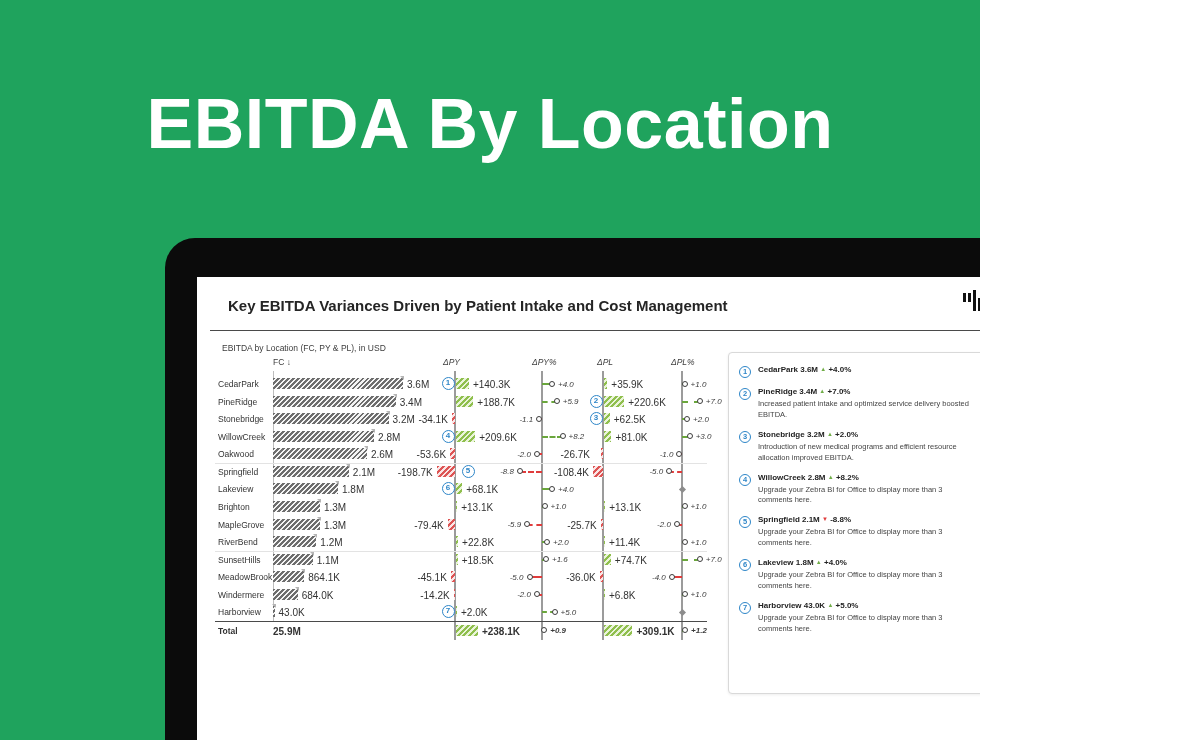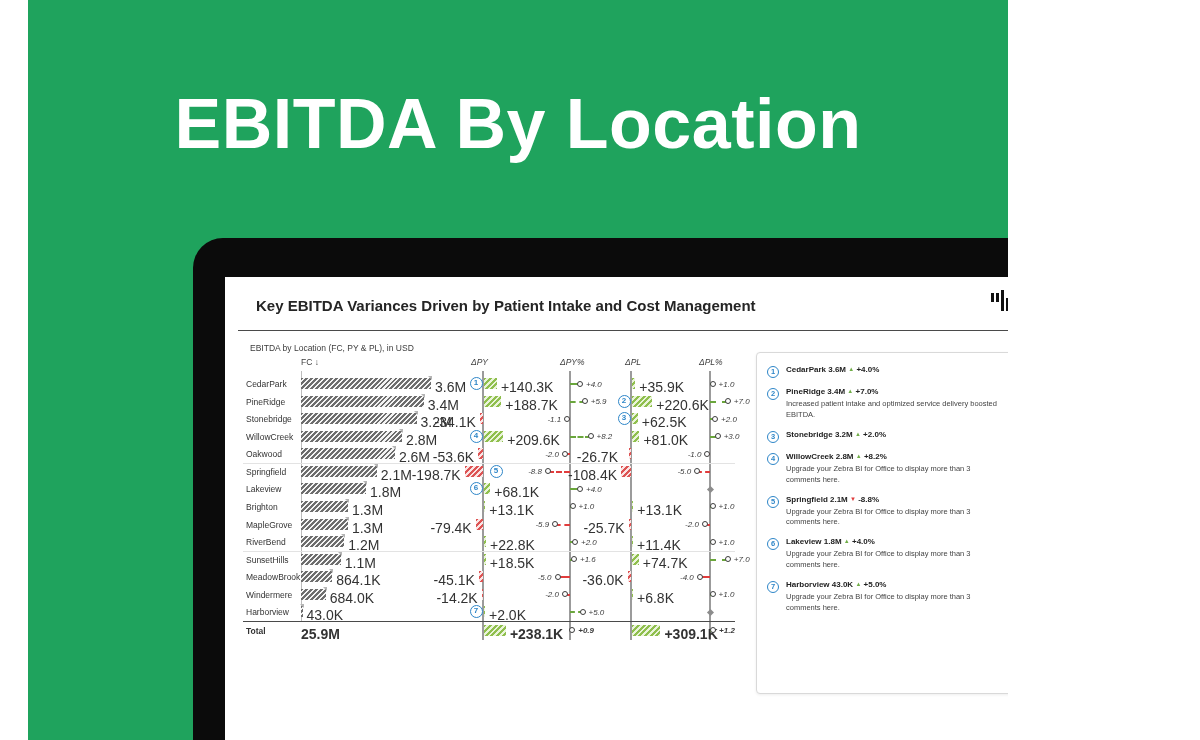--- a/index.html
+++ b/index.html
@@ -1,17 +1,17 @@
 <!DOCTYPE html>
 <html><head>
 <meta charset="utf-8">
 <style>
   html,body{margin:0;padding:0;}
   .page{position:relative;width:980px;height:740px;background:#1fa35d;overflow:hidden;
-        font-family:"Liberation Sans",sans-serif;margin-left:28px;}
+        font-family:"Liberation Sans",sans-serif;}
   .hero-title{position:absolute;top:84px;left:0;width:100%;margin:0;text-align:center;
         color:#ffffff;font-size:70px;font-weight:700;letter-spacing:0.5px;}
   .laptop{position:absolute;left:165px;top:238px;width:877px;height:502px;background:#0b0b0b;
         border-radius:30px 30px 0 0;}
   .screen{position:absolute;left:32px;top:39px;width:806px;height:463px;background:#ffffff;overflow:hidden;}
   .report-title{position:absolute;left:31px;top:20px;font-size:15px;font-weight:700;color:#252525;}
   .title-rule{position:absolute;left:13px;top:53px;width:780px;height:1px;background:#4a4a4a;}
   .logo{position:absolute;left:766px;top:13px;width:26px;height:23px;}
   .logo i{position:absolute;background:#111111;}
 
@@ -26,21 +26,21 @@
 
   .row{position:absolute;left:0;width:530px;height:17.57px;}
   .row-label{position:absolute;left:21px;top:4px;font-size:8.5px;color:#333333;white-space:nowrap;}
   .fc-bar{position:absolute;top:3px;height:11px;
         background:repeating-linear-gradient(135deg,#6d6d6d 0 2px,#f4f4f4 2px 3.5px);}
   .fc-marker{position:absolute;top:1px;width:0;height:0;border-top:4px solid #b5b5b5;
         border-left:4px solid transparent;}
   .vbar{position:absolute;top:3px;height:11px;}
   .vbar.pos{background:repeating-linear-gradient(135deg,#8fbf4d 0 2px,#eaf4da 2px 4px);}
   .vbar.neg{background:repeating-linear-gradient(135deg,#dd5454 0 2px,#fae5e5 2px 4px);}
-  .val{position:absolute;top:4px;font-size:14px;color:#333333;white-space:nowrap;}
+  .val{position:absolute;top:4px;font-size:10px;color:#333333;white-space:nowrap;}
   .val.neg{transform:translateX(-100%);}
   .pin-line{position:absolute;top:8px;height:0;border-top:2px dashed #6aa63c;}
   .pin-line.neg{border-color:#e03c3c;}
   .pin-dot{position:absolute;top:5.5px;width:6px;height:6px;border-radius:50%;
         border:1.5px solid #3d3d3d;background:#ffffff;box-sizing:border-box;}
   .pct{position:absolute;top:4.5px;font-size:8px;font-style:italic;color:#3c3c3c;white-space:nowrap;}
   .pct.neg{transform:translateX(-100%);}
   .diamond{position:absolute;top:6.5px;width:5px;height:5px;background:#8c8c8c;transform:rotate(45deg);}
   .badge{position:absolute;top:2px;width:13px;height:13px;border-radius:50%;border:1.5px solid #2e86c8;
         color:#2e86c8;background:#ffffff;font-size:8px;font-weight:700;text-align:center;
@@ -355,20 +355,21 @@
             <div class="cnum">2</div>
             <div class="ctext">
               <div class="ctitle">PineRidge 3.4M <span class="ctri up">▲</span> +7.0%</div>
               <div class="cbody">Increased patient intake and optimized service delivery boosted EBITDA.</div>
             </div>
           </div>
           <div class="citem">
             <div class="cnum">3</div>
             <div class="ctext">
               <div class="ctitle">Stonebridge 3.2M <span class="ctri up">▲</span> +2.0%</div>
+              <div class="cbody">Introduction of new medical programs and efficient resource allocation improved EBITDA.</div>
             </div>
           </div>
           <div class="citem">
             <div class="cnum">4</div>
             <div class="ctext">
               <div class="ctitle">WillowCreek 2.8M <span class="ctri up">▲</span> +8.2%</div>
               <div class="cbody">Upgrade your Zebra BI for Office to display more than 3 comments here.</div>
             </div>
           </div>
           <div class="citem">

